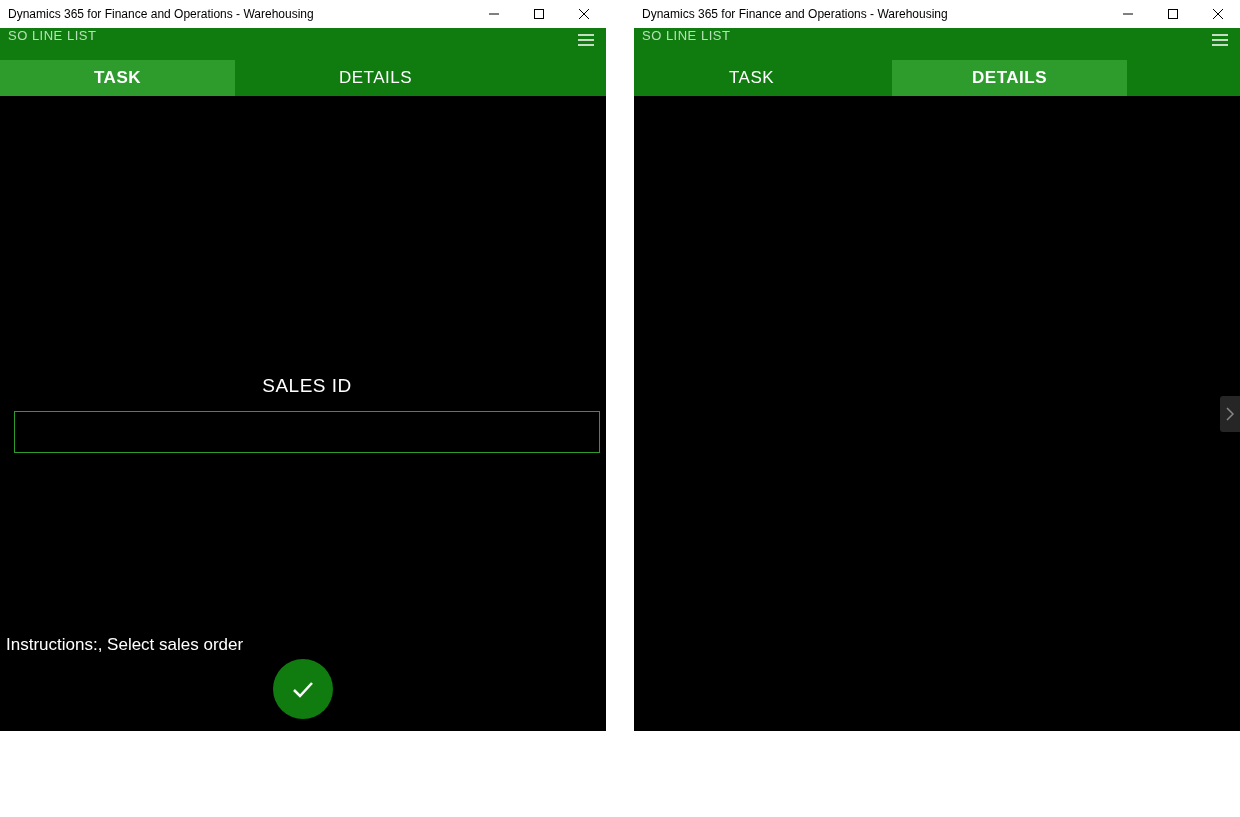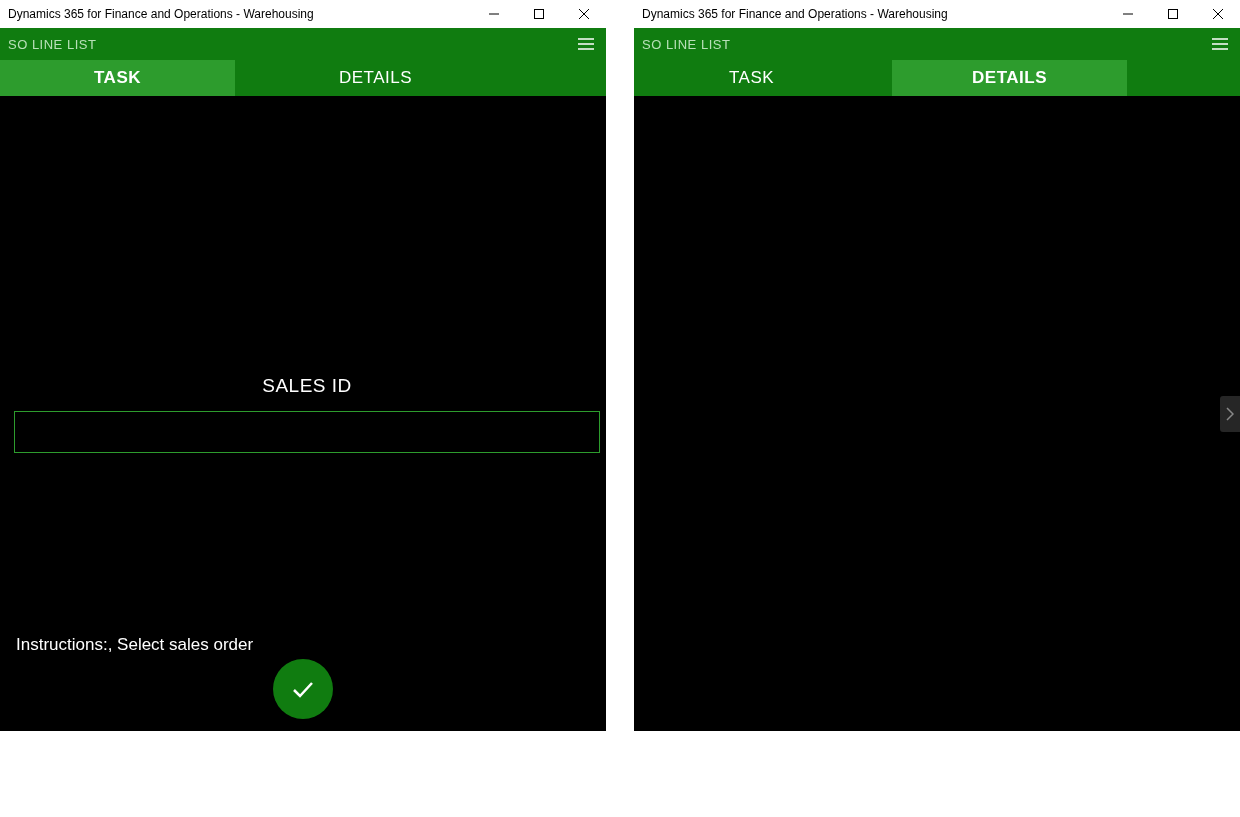--- a/index.html
+++ b/index.html
@@ -46,21 +46,20 @@
   .win-btn svg { display: block; }
   .app-header {
     height: 68px;
     background: #107c10;
     display: flex;
     flex-direction: column;
   }
   .header-top {
     height: 32px;
     display: flex;
-    align-items: center;
     padding: 0 8px;
   }
   .screen-title {
     color: #b8e0b8;
     font-size: 13px;
     font-weight: 400;
     flex: 1;
     letter-spacing: 0.5px;
   }
   .hamburger {
@@ -125,21 +124,21 @@
     height: 42px;
     background: #000;
     border: 1px solid #2d9c2d;
     color: #fff;
     font-size: 18px;
     padding: 0 12px;
     outline: none;
   }
   .bottom-instructions {
     position: absolute;
-    left: 16px;
+    left: 6px;
     bottom: 76px;
     font-size: 17px;
     font-weight: 300;
     color: #fff;
   }
   .confirm-btn {
     position: absolute;
     left: 50%;
     bottom: 12px;
     transform: translateX(-50%);

